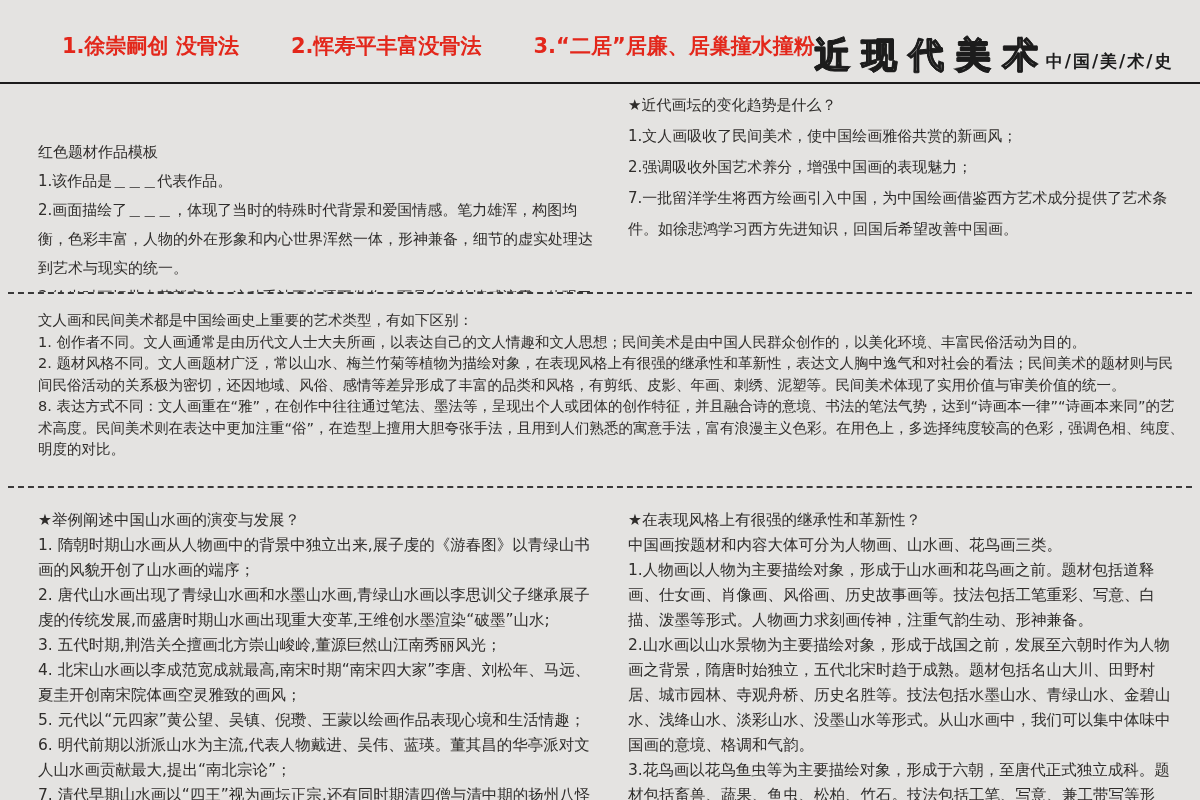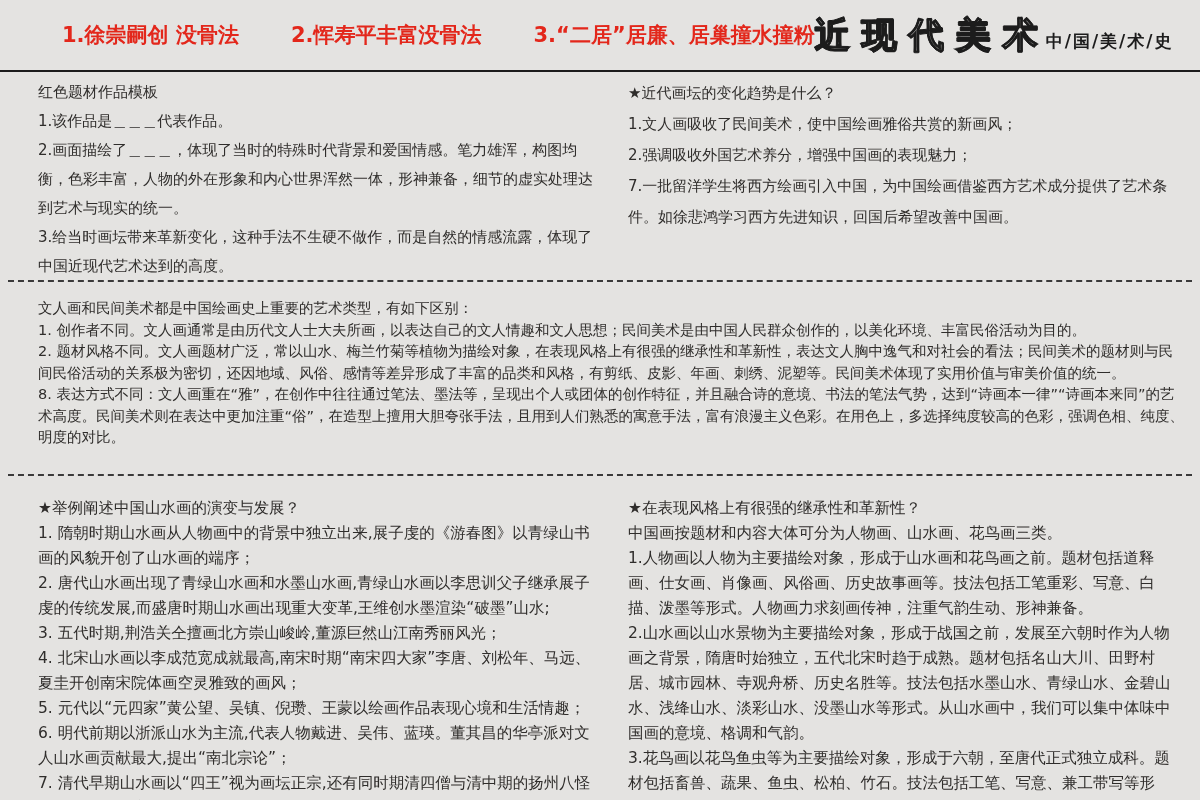--- a/index.html
+++ b/index.html
@@ -7,25 +7,26 @@
   body {
     font-family: "DejaVu Sans", sans-serif;
     background: #e4e3e1;
     color: #2f2d2b;
     overflow: hidden;
   }
   .page { width: 1200px; height: 800px; position: relative; }
 
   
   .header {
-    height: 72px;
+    height: 52px;
     border-bottom: 2px solid #1c1c1c;
     display: flex;
-    align-items: center;
+    align-items: flex-start;
     padding: 0 30px 0 62px;
+    margin-top: 32px;
   }
   .header-notes {
     display: flex;
     gap: 52px;
     color: #e3271b;
     font-size: 21px;
     font-weight: bold;
     white-space: nowrap;
   }
   .logo {
@@ -57,21 +58,21 @@
   p { margin: 0; }
 
   
   .top-section {
     height: 208px;
     display: flex;
     padding: 6px 15px 0 38px;
     gap: 28px;
     overflow: hidden;
   }
-  .top-section .col-left  { width: 562px; font-size: 15px; line-height: 29px; }
+  .top-section .col-left  { width: 562px; font-size: 15px; line-height: 29px; margin-top: 48px; }
   .top-section .col-right { width: 545px; font-size: 15px; line-height: 31px; }
 
   
   .dashed-divider {
     border: none;
     border-top: 2px dashed #3a3a3a;
     margin: 0 8px;
   }
 
   

